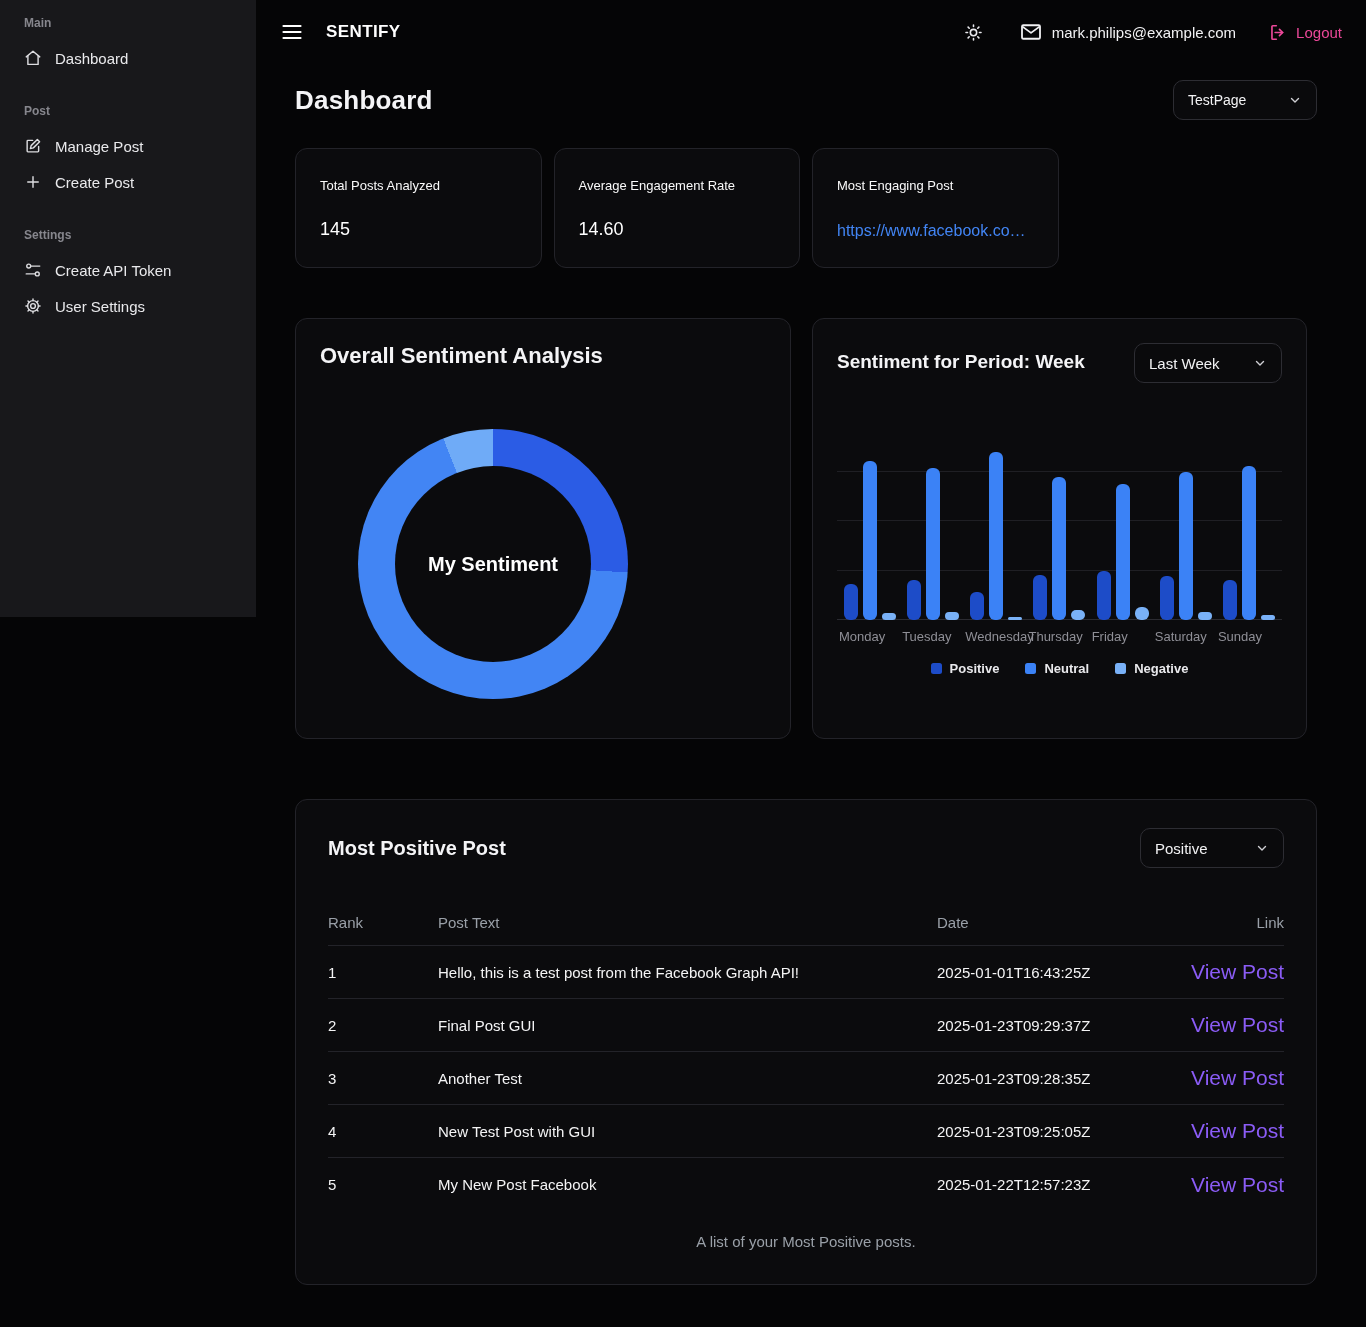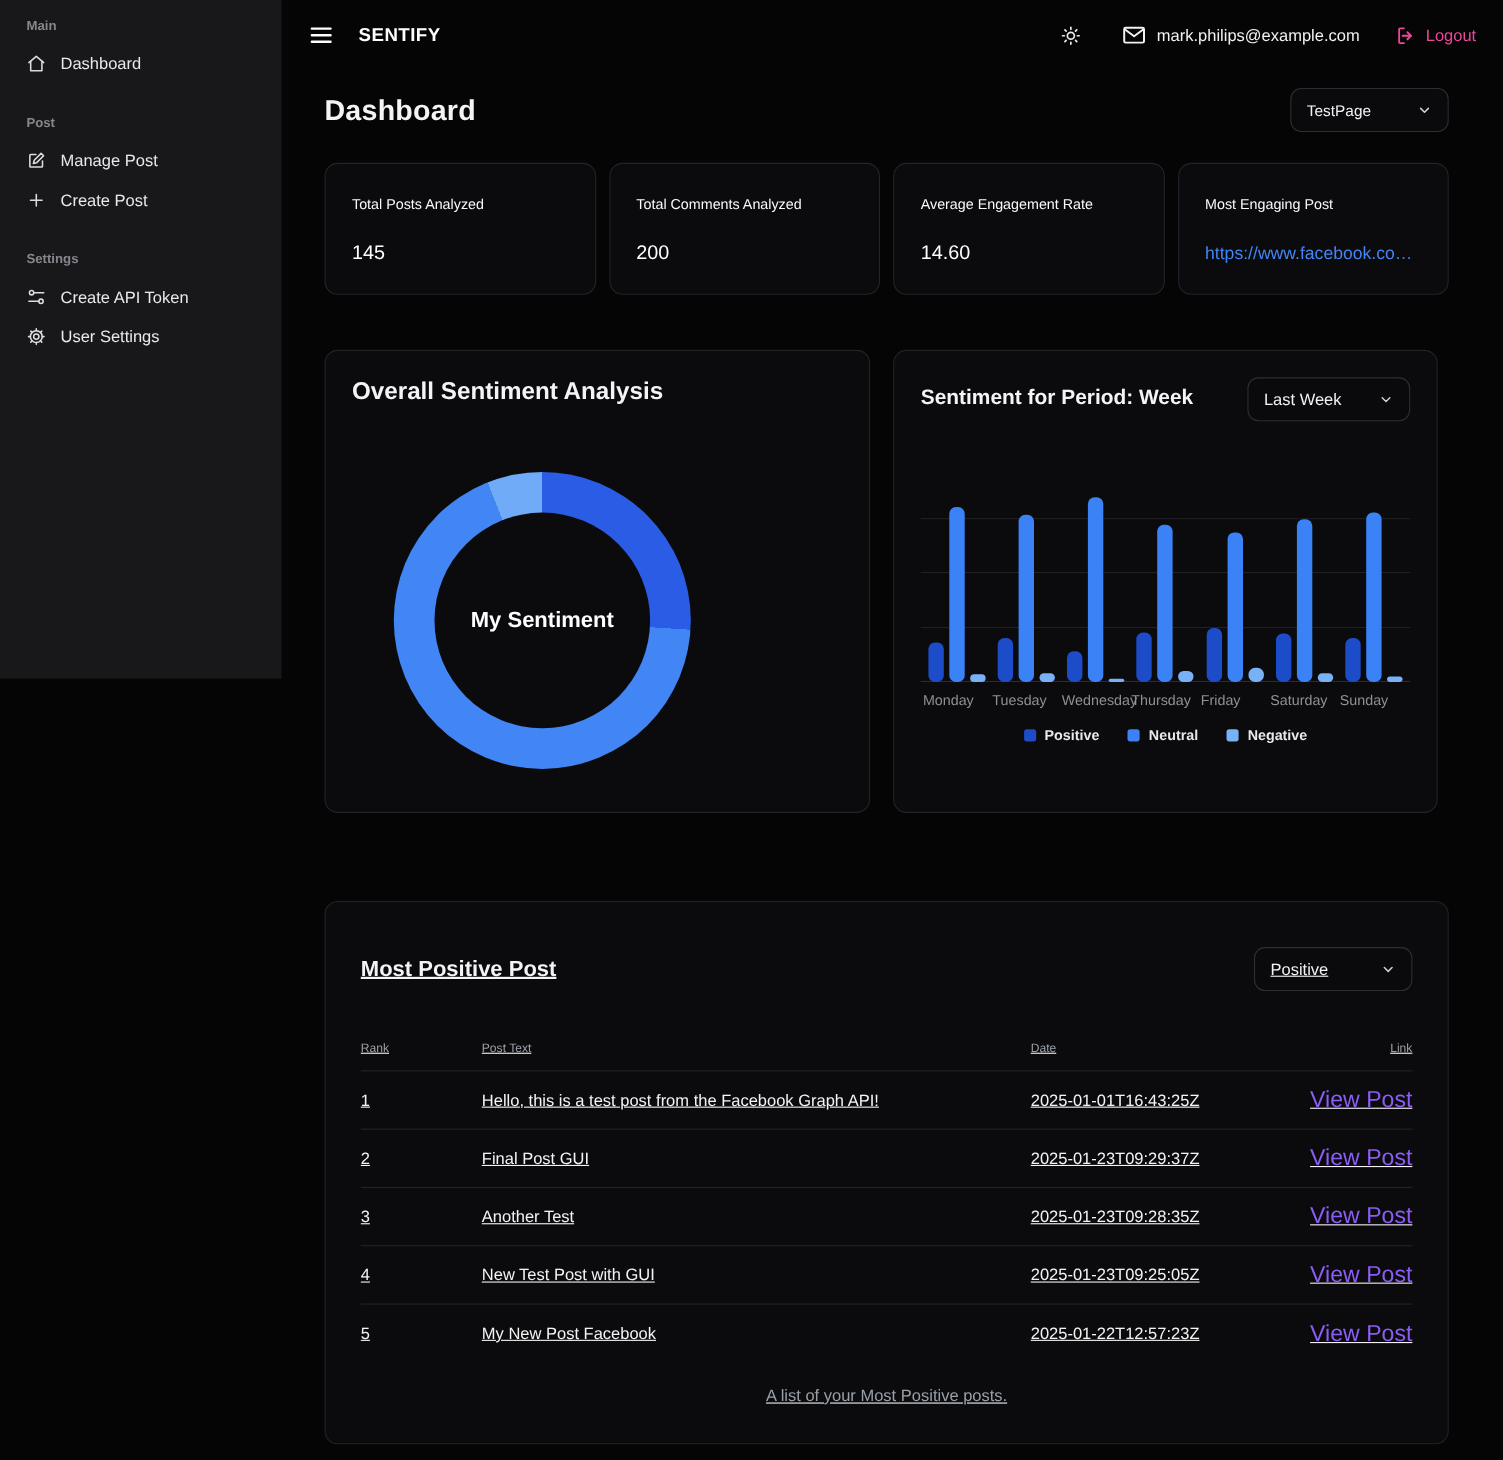--- a/index.html
+++ b/index.html
@@ -107,26 +107,26 @@
   .bar-groups { position:absolute; inset:0; align-items:flex-end; }
   .bar-group { width:62px; display:flex; justify-content:center; align-items:flex-end; gap:5px; }
   .bar { width:14px; border-radius:6px; }
   .x-labels { margin-top:9px; }
   .x-label { width:62px; text-align:left; font-size:13px; color:#8f8f96; }
   .legend { margin-top:17px; display:flex; justify-content:center; gap:26px; }
   .legend-item { display:flex; align-items:center; gap:8px; font-size:13px; font-weight:600; color:#e9e9ec; }
   .legend-swatch { width:11px; height:11px; border-radius:2.5px; }
 
   
-  .table-card { margin-top:80px; padding:41px 32px 20px;text-decoration:underline; }
+  .table-card { margin-top:60px; padding:28px 32px 20px; }
   .table-head { display:flex; align-items:center; justify-content:space-between; }
   .table-head h3 { font-size:20px; font-weight:700; }
   .tgrid { display:grid; grid-template-columns:110px 1fr 250px 97px; align-items:center; }
   .thead { margin-top:46px; padding-bottom:14px; border-bottom:1px solid #232329;
-           color:#9aa0a8; font-size:11px; }
+           color:#9aa0a8; font-size:15px; }
   .thead .th:last-child { text-align:right; }
   .trow { height:53px; border-bottom:1px solid #232329; font-size:15px; color:#f4f4f5; }
   .trow:last-child { border-bottom:none; }
   .tcell-link { text-align:right; }
   .view-post-link { color:#8b5cf6; text-decoration:none; font-size:21px; }
   .table-footer { text-align:center; margin:22px 0 14px; font-size:15px; color:#9aa0a8; }
 </style>
 </head>
 <body>
 
@@ -243,24 +243,20 @@
         </span>
       </div>
     </div>
 
     <div class="stats-row">
         <div class="card stat-card">
           <div class="stat-label">Total Posts Analyzed</div>
           <div class="stat-value">145</div>
         </div>
         <div class="card stat-card">
-          <div class="stat-label">Total Comments Analyzed</div>
-          <div class="stat-value">200</div>
-        </div>
-        <div class="card stat-card">
           <div class="stat-label">Average Engagement Rate</div>
           <div class="stat-value">14.60</div>
         </div>
         <div class="card stat-card">
           <div class="stat-label">Most Engaging Post</div>
           <a class="stat-link" href="#">https://www.facebook.co…</a>
         </div>
       </div>
 
     <div class="charts-row">

